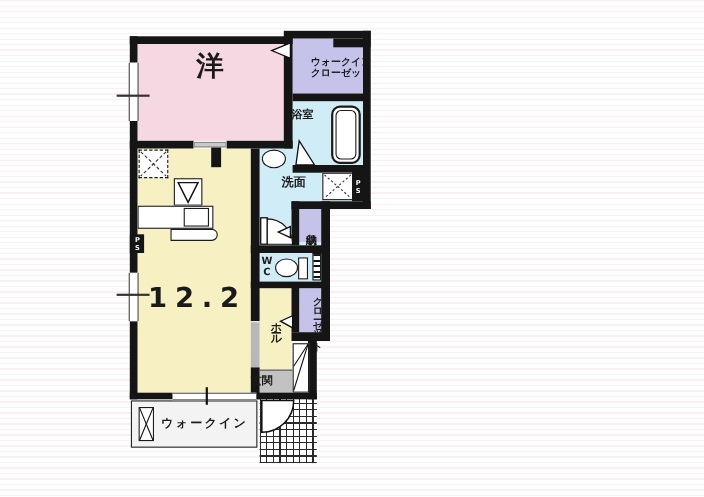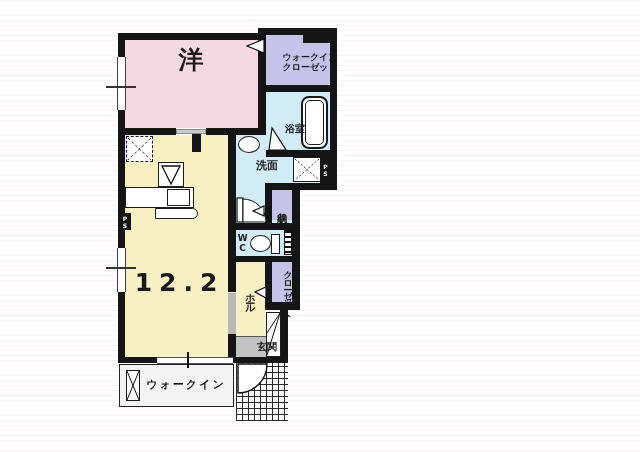--- a/index.html
+++ b/index.html
@@ -148,33 +148,33 @@
 
   <div class="lbl" style="left:126px;top:46px;width:130px;text-align:center;">
     <div style="font-size:25px;">洋</div>
   </div>
 
   <div class="lbl" style="left:264px;top:52px;width:68px;text-align:center;font-size:9px;margin-left:12px;">
     <div>ウォークイン</div>
     <div>クローゼット</div>
   </div>
 
-  <div class="lbl" style="left:265px;top:123px;width:40px;text-align:right;font-size:10px;">浴室</div>
+  <div class="lbl" style="left:265px;top:99px;width:40px;text-align:left;font-size:10px;">浴室</div>
 
   <div class="lbl" style="left:245px;top:160px;width:44px;text-align:center;font-size:11px;">洗面</div>
 
   <div class="lbl vtext center" style="left:272px;top:191px;width:20px;height:28px;font-size:10px;">収納</div>
 
   <div class="lbl vtext upright center" style="left:236px;top:231px;width:13px;height:24px;font-size:9px;">WC</div>
 
   <div class="lbl" style="left:120px;top:255px;width:112px;text-align:center;">
-    <div style="font-size:25px;letter-spacing:7px;padding-left:7px;margin-top:14px;">12.2</div>
+    <div style="font-size:25px;letter-spacing:7px;padding-left:7px;margin-top:2px;">12.2</div>
   </div>
 
   <div class="lbl vtext center" style="left:242px;top:275px;width:16px;height:44px;font-size:10px;">ホール</div>
 
   <div class="lbl vtext" style="left:272px;top:264px;width:21px;height:37px;font-size:9px;line-height:11px;text-align:center;">クローゼット</div>
 
-  <div class="lbl" style="left:239px;top:341px;width:38px;text-align:right;font-size:10px;">玄関</div>
+  <div class="lbl" style="left:228px;top:341px;width:38px;text-align:left;font-size:10px;">玄関</div>
 
   <div class="lbl" style="left:146px;top:379px;width:80px;text-align:center;font-size:11px;letter-spacing:2px;">ウォークイン</div>
 
 </div>
 
 </body></html>

